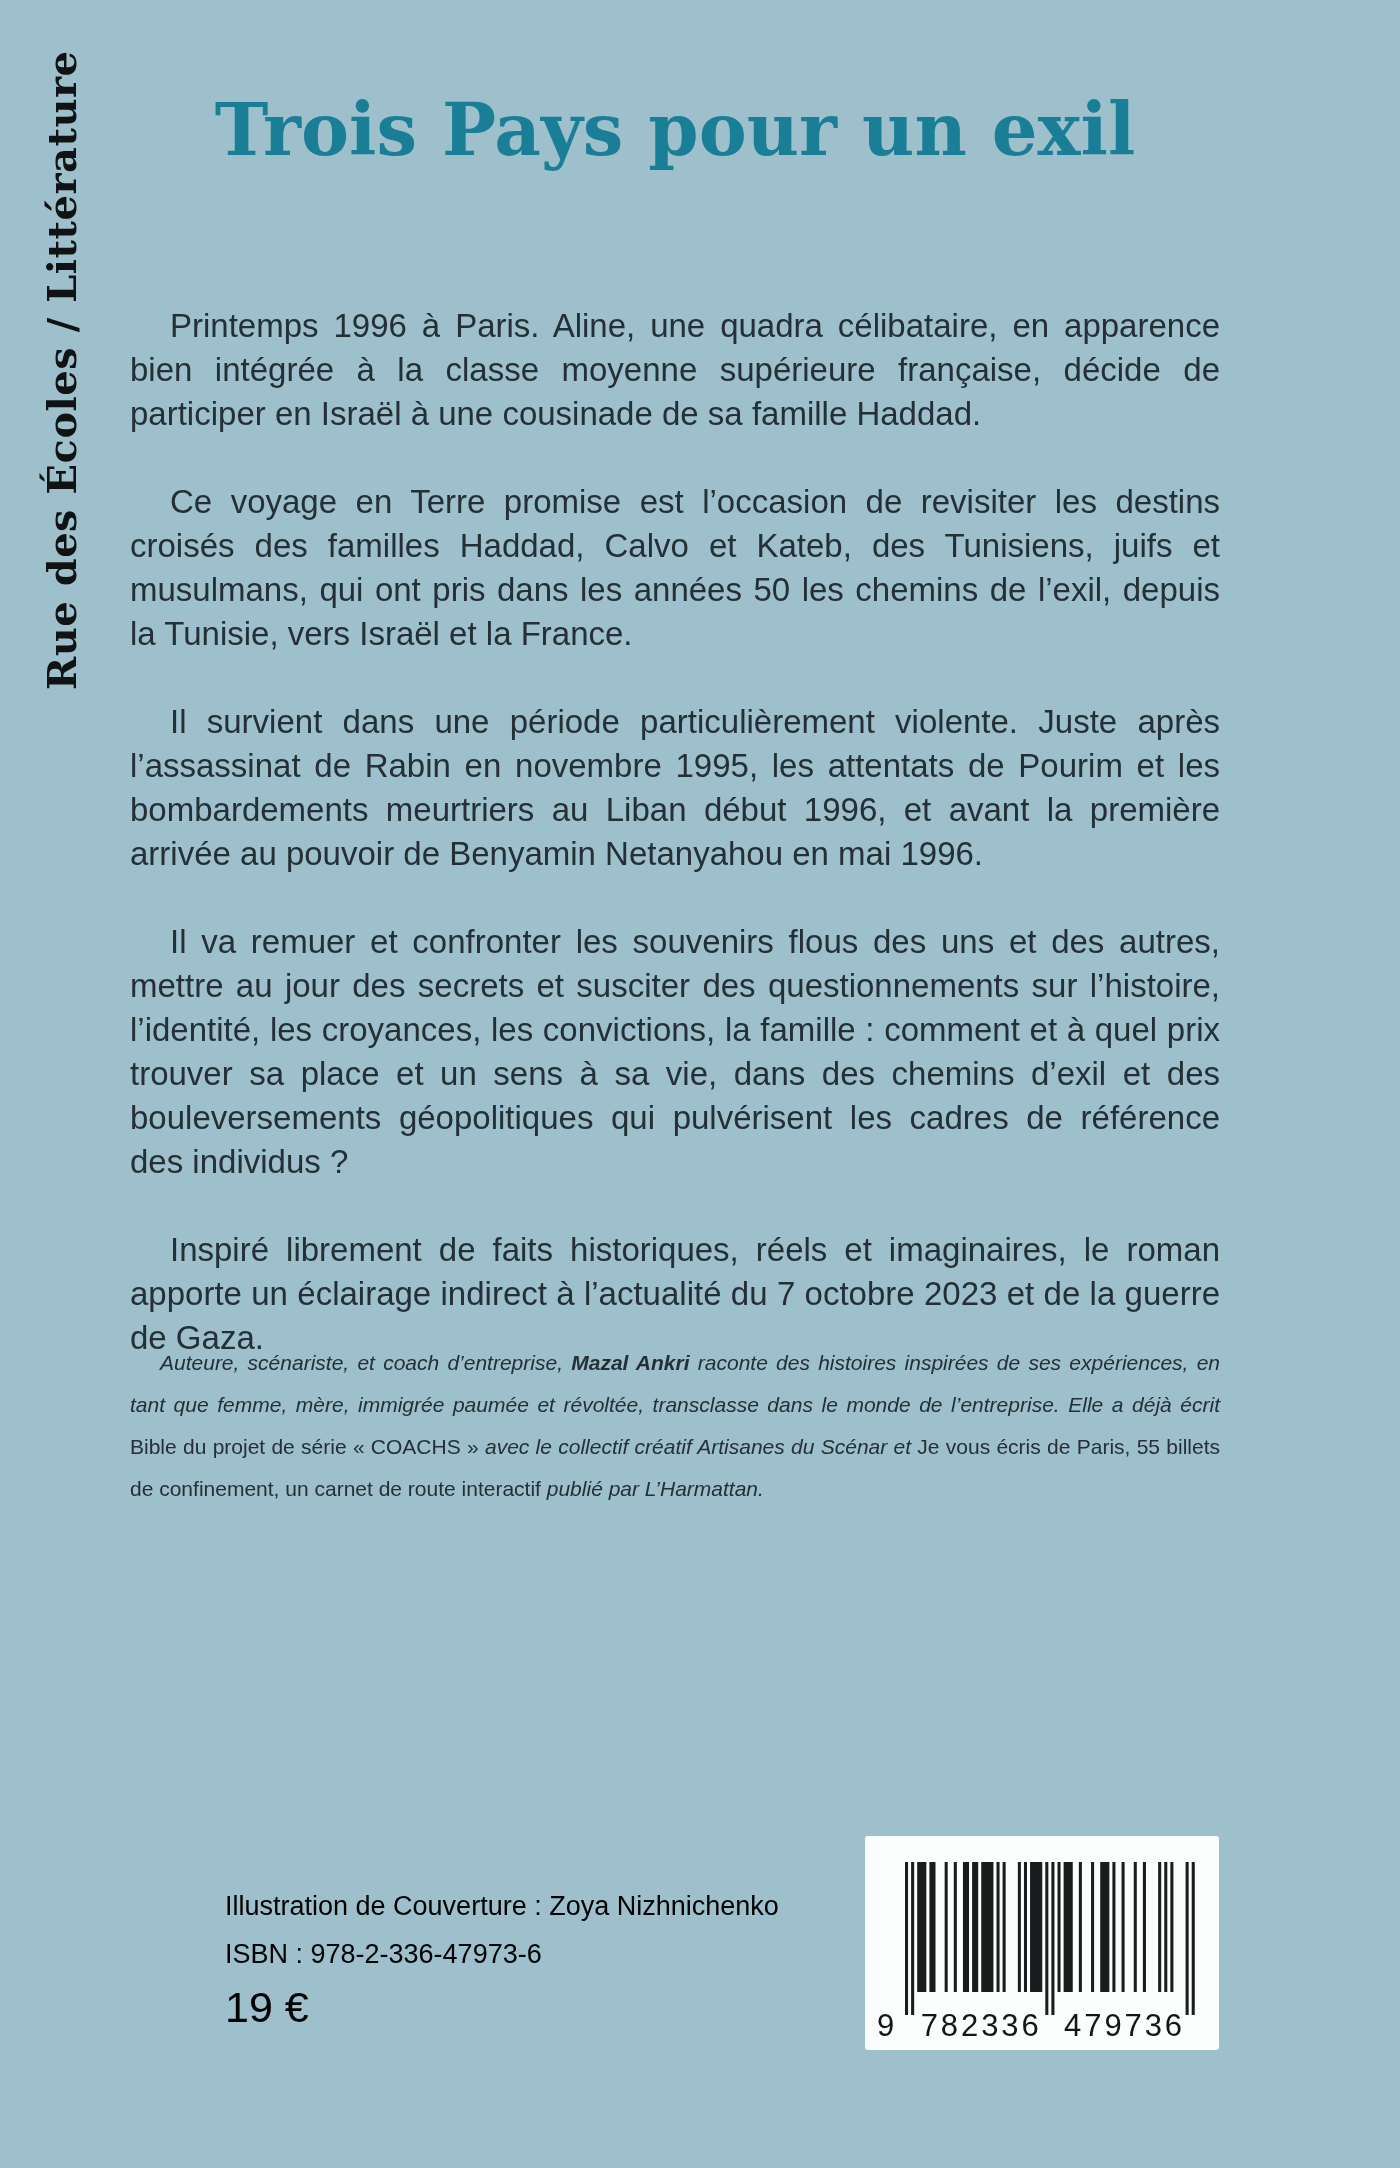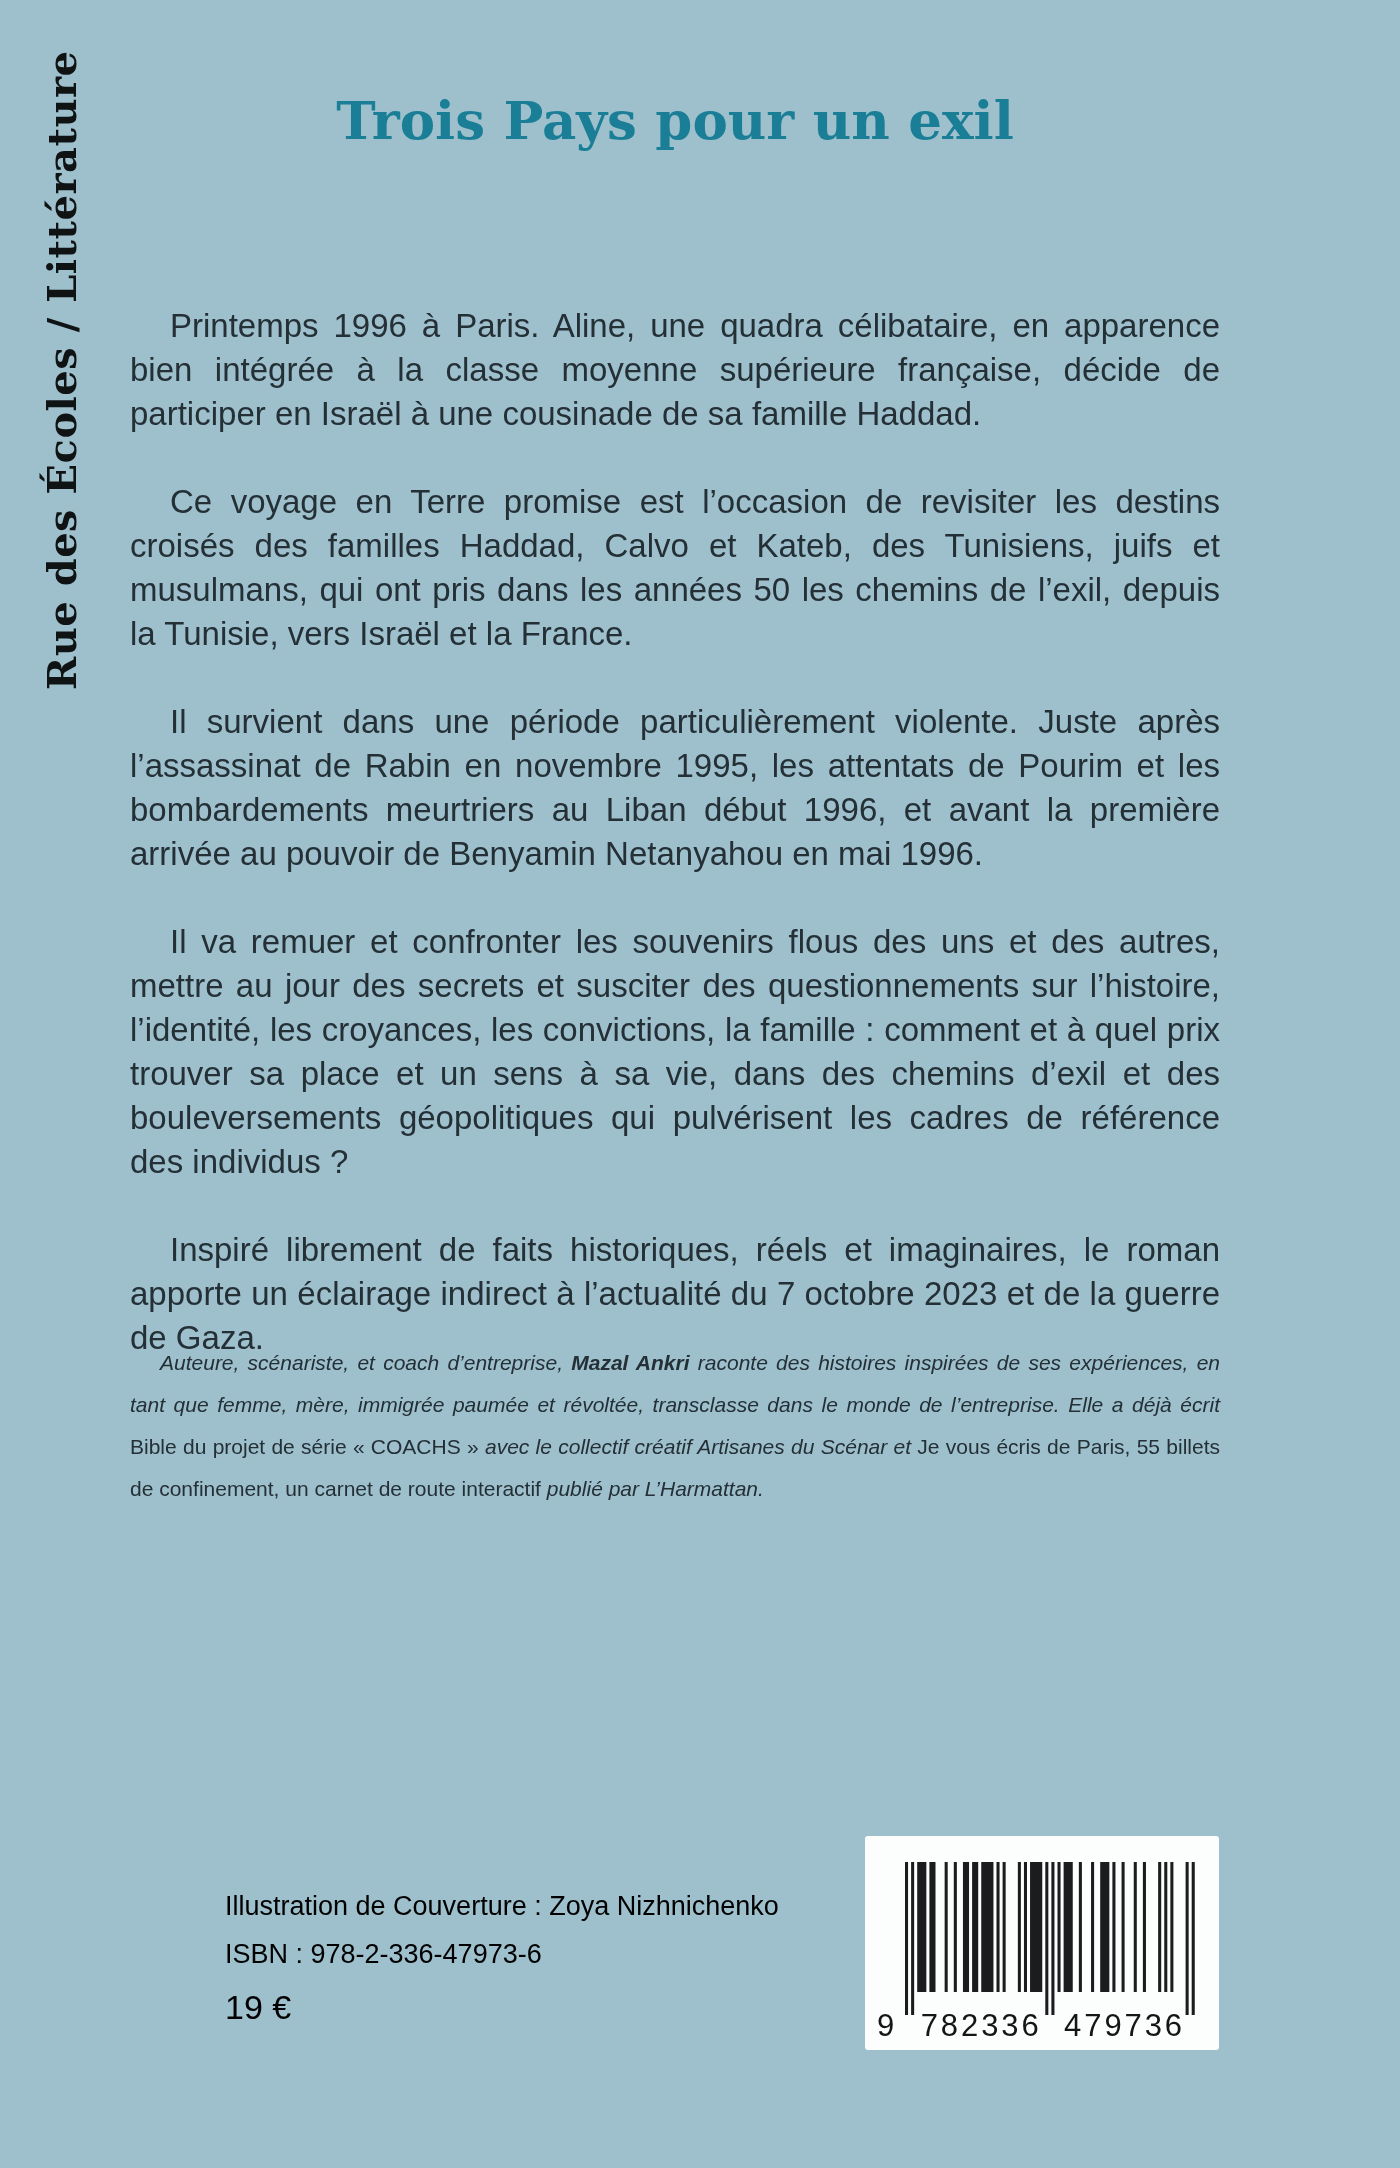--- a/index.html
+++ b/index.html
@@ -20,21 +20,21 @@
     font-family:"DejaVu Serif",serif;font-weight:bold;
     font-size:40px;line-height:52px;letter-spacing:.5px;
     color:#101314;
   }
 
   
   .title{
     position:absolute;left:130px;top:94px;width:1090px;margin:0;
     text-align:center;
     font-family:"DejaVu Serif",serif;font-weight:bold;
-    font-size:53px;line-height:1;
+    font-size:72px;line-height:1;
     color:#1b7e97;
   }
 
   
   .bodycol{
     position:absolute;left:130px;top:292px;width:1090px;
     color:#242f36;
     font-size:33px;line-height:44px;
     text-align:justify;
     text-justify:inter-word;
@@ -48,21 +48,21 @@
   }
   .seg-italic{font-style:italic;}
   .seg-bold-italic{font-style:italic;font-weight:bold;}
   .seg-roman{font-style:normal;}
 
   
   .credits{
     position:absolute;left:225px;top:1882px;
     color:#000000;font-size:27px;line-height:48px;
   }
-  .credits .price{font-size:34px;line-height:58px;}
+  .credits .price{font-size:43px;line-height:58px;}
 
   
   .barcode-box{
     position:absolute;left:865px;top:1836px;width:354px;height:214px;
     background:#fcfdfd;border-radius:3px;
   }
   .barcode-box svg{display:block;width:354px;height:214px;}
   .barcode-box text{
     font-family:"Liberation Sans",sans-serif;
     fill:#131516;

